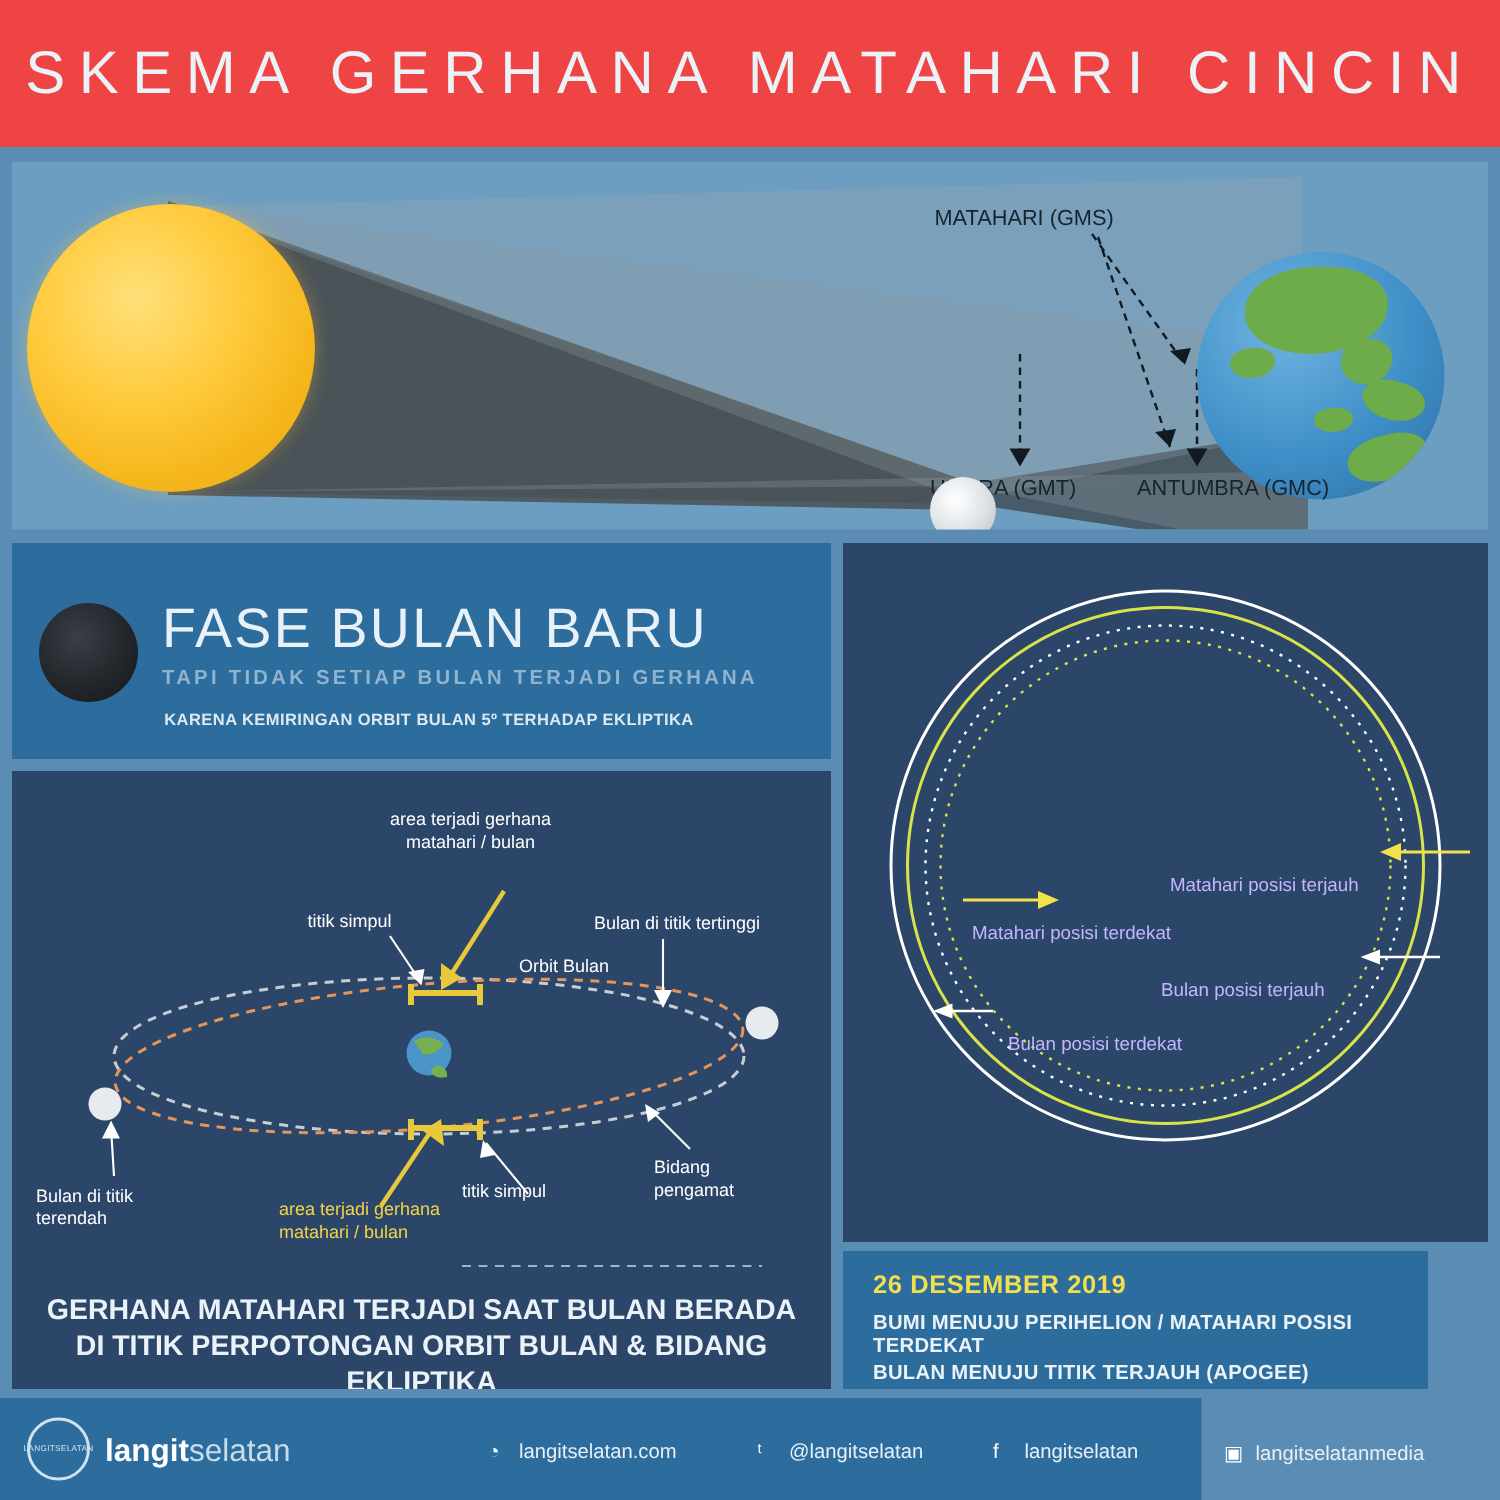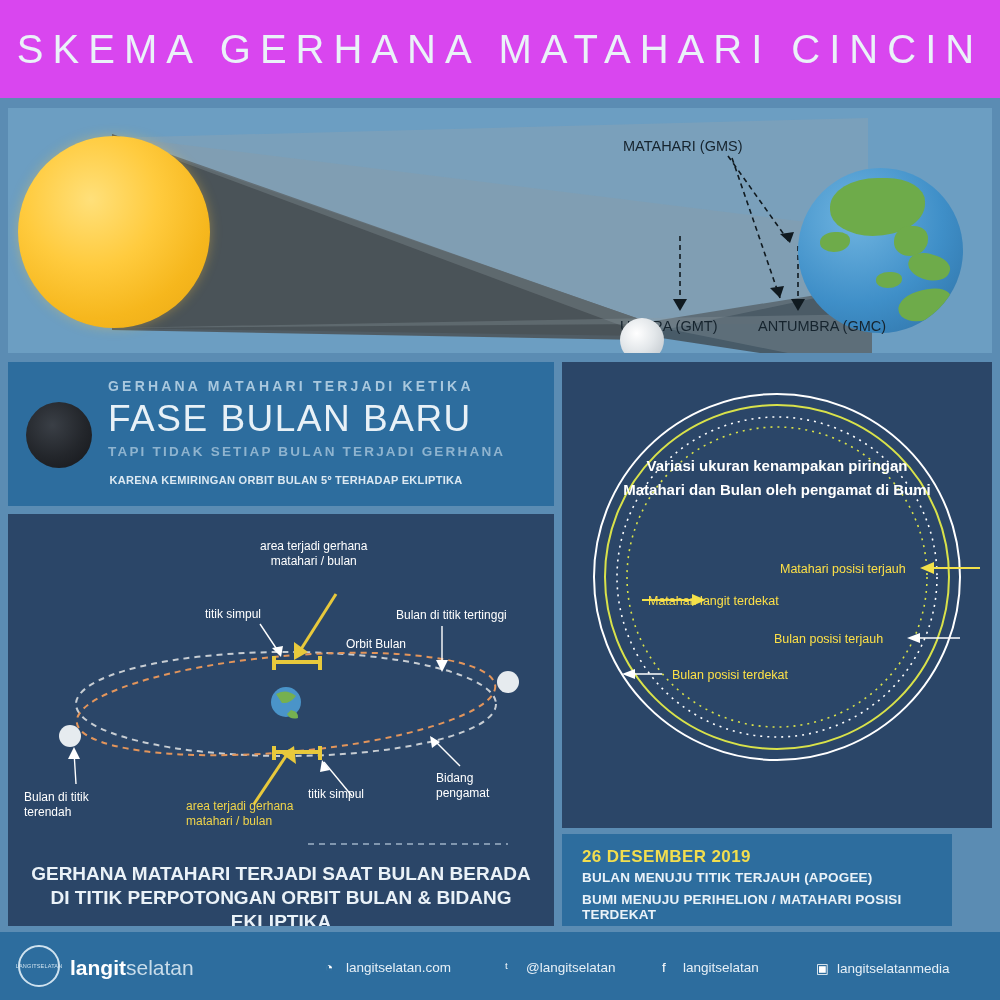--- a/index.html
+++ b/index.html
@@ -8,21 +8,21 @@
     background: #5b8cb3;
     font-family: "Liberation Sans", sans-serif;
     overflow: hidden;
     position: relative;
   }
   .page { position: relative; width: 1000px; height: 1000px; background: #5b8cb3; }
 
   
   .header {
     position: absolute; left: 0; top: 0; width: 1000px; height: 98px;
-    background: #d946ef;
+    background: #ef4444;
     display: flex; align-items: center; justify-content: center;
   }
   .header-title {
     color: #eaf2f8; font-size: 40px; letter-spacing: 9px; font-weight: normal;
     text-align: center; white-space: nowrap;
   }
 
   
   .top-panel {
     position: absolute; left: 8px; top: 108px; width: 984px; height: 245px;
@@ -87,21 +87,21 @@
   .right-panel {
     position: absolute; left: 562px; top: 362px; width: 430px; height: 466px;
     background: #2b4668;
     overflow: hidden;
   }
   .rp-svg { position: absolute; left: 0; top: 0; width: 430px; height: 466px; }
   .rp-title {
     position: absolute; left: 55px; top: 92px; width: 320px; text-align: center;
     color: #ffffff; font-size: 15px; font-weight: bold; line-height: 24px;
   }
-  .rp-lab { position: absolute; color: #fde047; font-size: 12.5px; white-space: nowrap; }
+  .rp-lab { position: absolute; color: #c4b5fd; font-size: 12.5px; white-space: nowrap; margin-top: 21px; }
   .rp-l1 { left: 218px; top: 200px; }
   .rp-l2 { left: 86px; top: 232px; }
   .rp-l3 { left: 212px; top: 270px; }
   .rp-l4 { left: 110px; top: 306px; }
 
   
   .date-panel {
     position: absolute; left: 562px; top: 834px; width: 390px; height: 92px;
     background: #2d6d9e; padding: 13px 20px;
   }
@@ -124,21 +124,21 @@
   .ol-area-bot { left: 178px; top: 285px; color: #f0d44a; }
   .ol-titik-simpul-bot { left: 300px; top: 273px; }
   .ol-bidang { left: 428px; top: 257px; }
   .orbit-caption {
     position: absolute; left: 20px; top: 348px; width: 506px; text-align: center;
     color: #eaf2f8; font-size: 19px; font-weight: bold; line-height: 24px;
   }
 
   
   .footer {
-    position: absolute; left: 0; top: 932px; width: 1000px; height: 68px;
+    position: absolute; left: 0; top: 932px; width: 801px; height: 68px;
     background: #2d6d9e; display: flex; align-items: center;
   }
   .logo-badge {
     position: absolute; left: 18px; top: 13px; width: 42px; height: 42px; border-radius: 50%;
     border: 2px solid #cfe2ef; color: #cfe2ef; font-size: 5.5px; text-align: center;
     display: flex; align-items: center; justify-content: center; line-height: 7px;
     letter-spacing: .2px; padding: 3px;
   }
   .brand { position: absolute; left: 70px; top: 24px; font-size: 21px; }
   .brand b { color: #ffffff; font-weight: bold; }
@@ -201,21 +201,20 @@
         <div class="land l6"></div>
     </div>
 
     <div class="top-label lab-penumbra">MATAHARI (GMS)</div>
     <div class="top-label lab-umbra">UMBRA (GMT)</div>
     <div class="top-label lab-antumbra">ANTUMBRA (GMC)</div>
   </div>
 
   <div class="fase-panel">
     <div class="fase-moon"></div>
-    <div class="fase-l1">GERHANA MATAHARI TERJADI KETIKA</div>
     <div class="fase-l2">FASE BULAN BARU</div>
     <div class="fase-l3">TAPI TIDAK SETIAP BULAN TERJADI GERHANA</div>
     <div class="fase-l4">KARENA KEMIRINGAN ORBIT BULAN 5º TERHADAP EKLIPTIKA</div>
   </div>
 
   <div class="right-panel">
     <svg class="rp-svg" viewBox="0 0 430 466">
       <circle cx="215" cy="215" r="183" fill="none" stroke="#ffffff" stroke-width="2"></circle>
       <circle cx="215" cy="215" r="172" fill="none" stroke="#d9e24a" stroke-width="2"></circle>
       <circle cx="215" cy="215" r="160" fill="none" stroke="#ffffff" stroke-width="1.6" stroke-dasharray="2,5"></circle>
@@ -231,31 +230,30 @@
       <polygon points="358,206 372,200 372,212" fill="#f2e14a"></polygon>
       <g stroke="#ffffff" stroke-width="1.6" fill="none">
         <line x1="398" y1="276" x2="352" y2="276"></line>
       </g>
       <polygon points="345,276 358,271 358,281" fill="#ffffff"></polygon>
       <g stroke="#ffffff" stroke-width="1.6" fill="none">
         <line x1="100" y1="312" x2="66" y2="312"></line>
       </g>
       <polygon points="60,312 73,307 73,317" fill="#ffffff"></polygon>
     </svg>
-    <div class="rp-title">Variasi ukuran kenampakan piringan Matahari dan Bulan oleh pengamat di Bumi</div>
     <div class="rp-lab rp-l1">Matahari posisi terjauh</div>
-    <div class="rp-lab rp-l2">Matahari langit terdekat</div>
+    <div class="rp-lab rp-l2">Matahari posisi terdekat</div>
     <div class="rp-lab rp-l3">Bulan posisi terjauh</div>
     <div class="rp-lab rp-l4">Bulan posisi terdekat</div>
   </div>
 
   <div class="date-panel">
     <div class="date-title">26 DESEMBER 2019</div>
+    <div class="date-line">BUMI MENUJU PERIHELION / MATAHARI POSISI TERDEKAT</div>
     <div class="date-line date-line2">BULAN MENUJU TITIK TERJAUH (APOGEE)</div>
-    <div class="date-line">BUMI MENUJU PERIHELION / MATAHARI POSISI TERDEKAT</div>
   </div>
 
   <div class="orbit-panel">
     <svg class="orbit-svg" viewBox="0 0 546 412">
 
       <ellipse cx="278" cy="190" rx="210" ry="52" fill="none" stroke="#c7cdd3" stroke-width="2" stroke-dasharray="6,5"></ellipse>
 
       <ellipse cx="278" cy="190" rx="210" ry="48" fill="none" stroke="#e3955b" stroke-width="2" stroke-dasharray="6,5" transform="rotate(-5 278 190)"></ellipse>
 
       <circle cx="278" cy="188" r="15" fill="#4a94c9"></circle>

